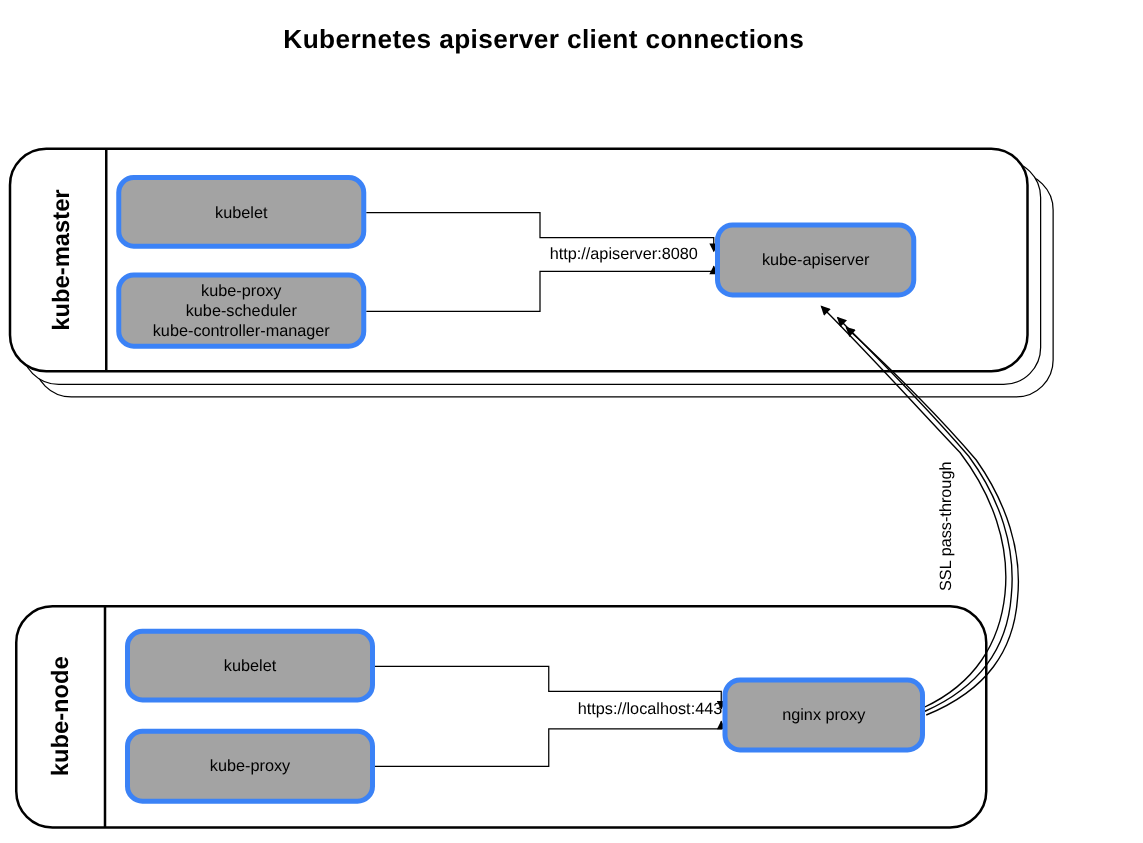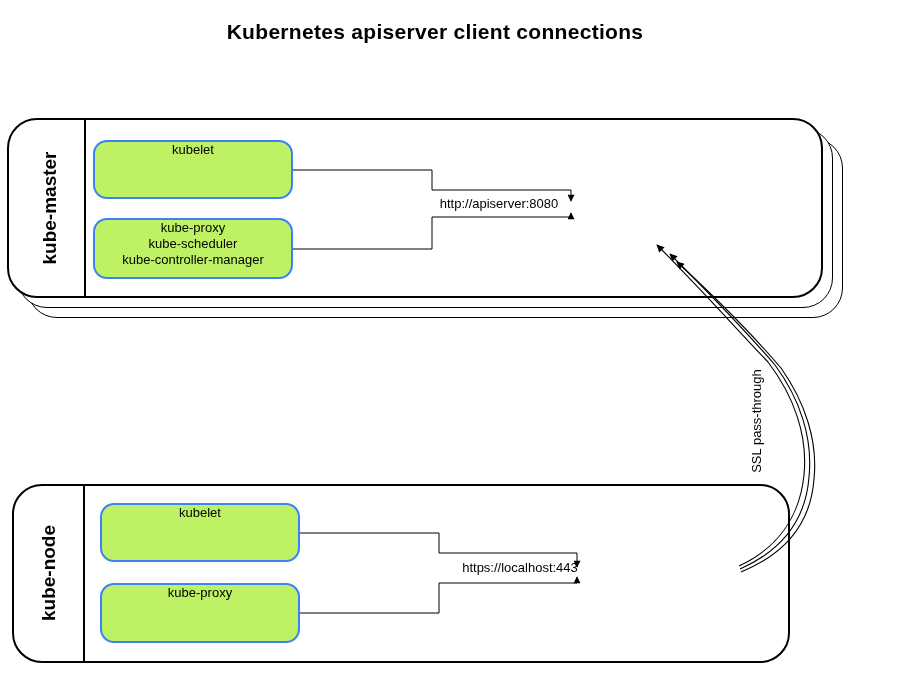--- a/index.html
+++ b/index.html
@@ -53,28 +53,28 @@
   .n-label { left: 49px; top: 573px; }
   .svg-overlay {
     position: absolute;
     left: 0; top: 0;
     z-index: 5;
     pointer-events: none;
   }
   .node-box {
     position: absolute;
     box-sizing: border-box;
-    background: #bef264;
-    border: 2px solid #3b82f6;
+    background: #a3a3a3;
+    border: 4px solid #3b82f6;
     border-radius: 14px;
     z-index: 6;
     display: flex;
     flex-direction: column;
     align-items: center;
-    justify-content: flex-start;
+    justify-content: center;
     font-size: 13px;
     text-align: center;
     line-height: 16px;
   }
   .b-m-kubelet   { left: 93px;  top: 140px; width: 200px; height: 59px; }
   .b-m-services  { left: 93px;  top: 218px; width: 200px; height: 61px; }
   .b-apiserver   { left: 572px; top: 178px; width: 161px; height: 60px; }
   .b-n-kubelet   { left: 100px; top: 503px; width: 200px; height: 59px; }
   .b-n-proxy     { left: 100px; top: 583px; width: 200px; height: 60px; }
   .b-nginx       { left: 578px; top: 542px; width: 162px; height: 60px; }
@@ -127,24 +127,30 @@
   </svg>
 
   <div class="node-box b-m-kubelet">
     <span>kubelet</span>
   </div>
   <div class="node-box b-m-services">
     <span>kube-proxy</span>
     <span>kube-scheduler</span>
     <span>kube-controller-manager</span>
   </div>
+  <div class="node-box b-apiserver">
+    <span>kube-apiserver</span>
+  </div>
   <div class="node-box b-n-kubelet">
     <span>kubelet</span>
   </div>
   <div class="node-box b-n-proxy">
     <span>kube-proxy</span>
+  </div>
+  <div class="node-box b-nginx">
+    <span>nginx proxy</span>
   </div>
 
   <div class="edge-label el-http">http://apiserver:8080</div>
   <div class="edge-label el-https">https://localhost:443</div>
   <div class="edge-label el-ssl">SSL pass-through</div>
 
 </div>
 
 </body></html>

